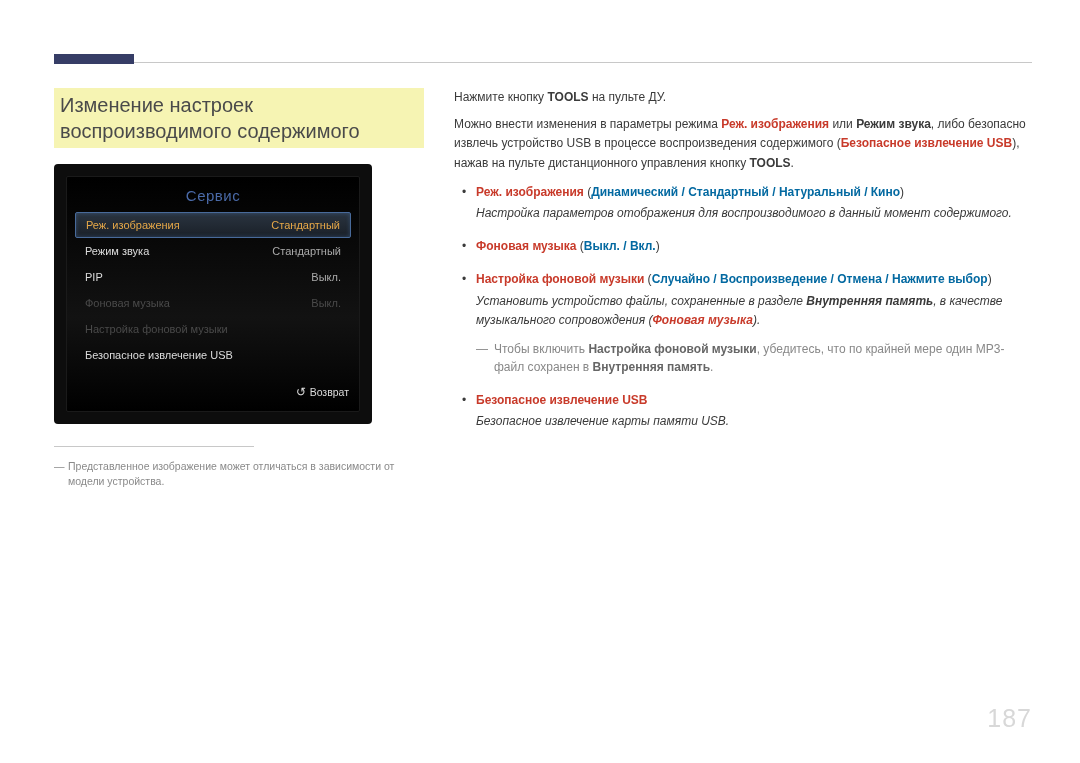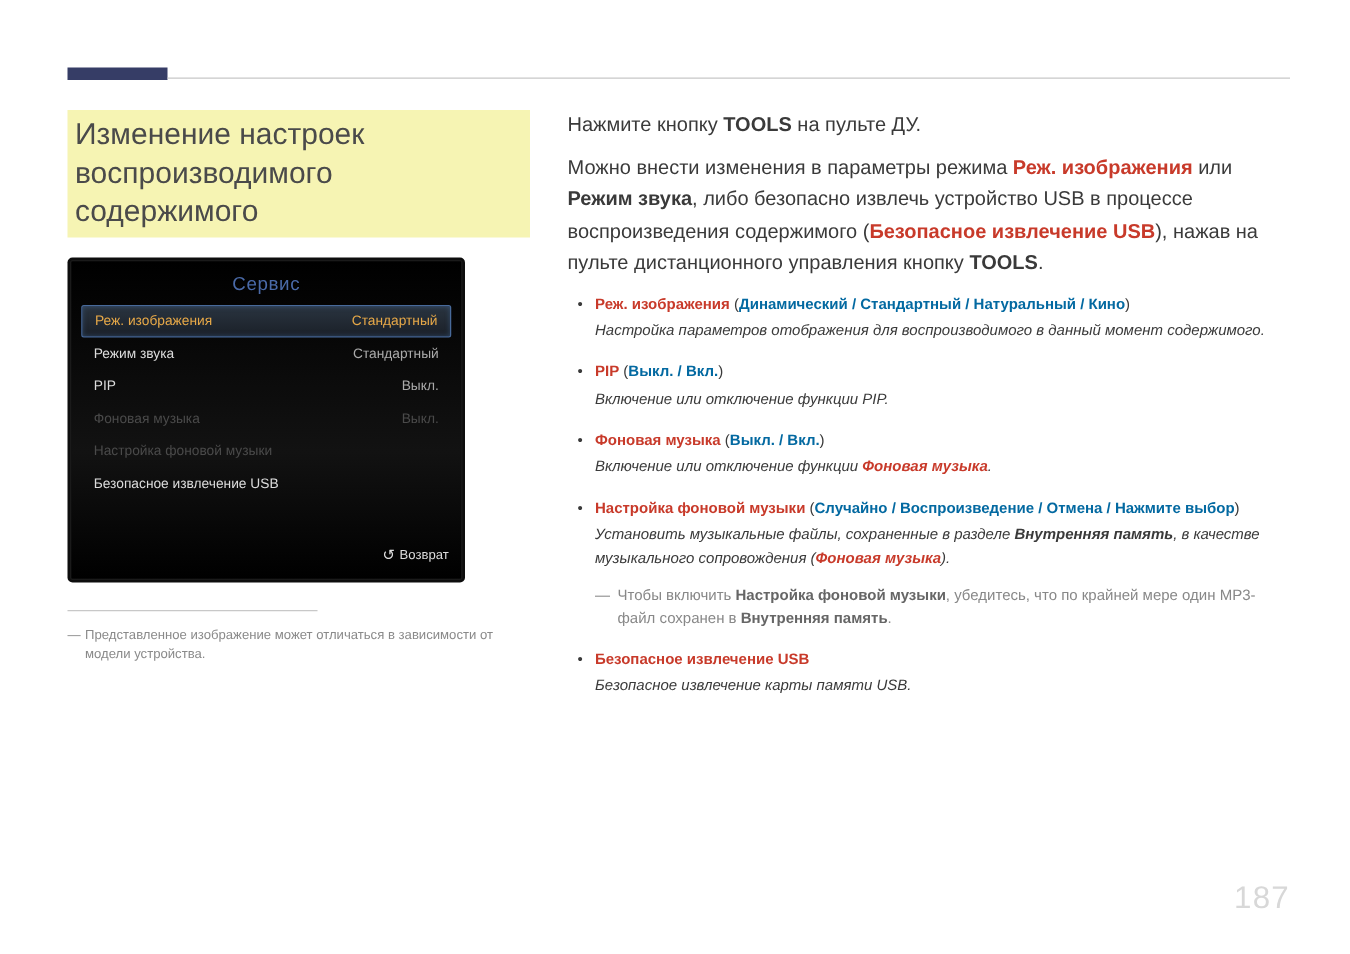--- a/index.html
+++ b/index.html
@@ -34,32 +34,32 @@
       left: 54px;
       right: 48px;
       display: flex;
       gap: 30px;
     }
     .left-col { width: 370px; }
     .right-col { flex: 1; }
     .section-title {
       background: #f6f4b3;
       color: #4a4a4a;
-      font-size: 24px;
+      font-size: 20px;
       font-weight: 400;
       padding: 4px 6px;
       line-height: 1.3;
       margin-bottom: 16px;
     }
     .device-panel {
       width: 318px;
       height: 260px;
       background: #0d0d0d;
       border-radius: 4px;
-      padding: 2px;
+      padding: 12px;
       position: relative;
     }
     .panel-inner {
       width: 100%;
       height: 100%;
       background: linear-gradient(180deg,#000 0%,#121212 60%,#000 100%);
       border: 1px solid #1a1a1a;
       border-radius: 2px;
       padding: 6px 8px 0 8px;
       position: relative;
@@ -120,21 +120,21 @@
       position: relative;
       padding-left: 14px;
     }
     .foot-note::before {
       content: "―";
       position: absolute;
       left: 0;
       top: 0;
       color: #8a8a8a;
     }
-    .right-col p { line-height: 1.6; margin-bottom: 8px; font-size: 16px; color: #3a3a3a; }
+    .right-col p { line-height: 1.6; margin-bottom: 8px; font-size: 12px; color: #3a3a3a; }
     .bold { font-weight: bold; }
     .hlspan { color: #c83a2a; font-weight: bold; }
     .bullet-list { margin-top: 10px; }
     .bullet {
       position: relative;
       padding-left: 22px;
       margin-bottom: 14px;
       line-height: 1.6;
     }
     .bullet::before {
@@ -234,30 +234,25 @@
     <p>
       <span>Можно внести изменения в параметры режима </span><span class="hlspan">Реж. изображения</span><span> или </span><span class="plain">Режим звука</span><span>, либо безопасно извлечь устройство USB в процессе воспроизведения содержимого (</span><span class="hlspan">Безопасное извлечение USB</span><span>), нажав на пульте дистанционного управления кнопку </span><span class="bold">TOOLS</span><span>.</span>
     </p>
 
     <div class="bullet-list">
       <div class="bullet">
         <span class="title">Реж. изображения</span><span> (</span><span class="options">Динамический / Стандартный / Натуральный / Кино</span><span>)</span>
         <span class="desc">Настройка параметров отображения для воспроизводимого в данный момент содержимого.</span>
       </div>
       <div class="bullet">
-        <span class="title">PIP</span><span> (</span><span class="options">Выкл. / Вкл.</span><span>)</span>
-        <span class="desc">Включение или отключение функции PIP.</span>
-      </div>
-      <div class="bullet">
         <span class="title">Фоновая музыка</span><span> (</span><span class="options">Выкл. / Вкл.</span><span>)</span>
-        <span class="desc"><span>Включение или отключение функции </span><span class="hlspan">Фоновая музыка</span><span>.</span></span>
       </div>
       <div class="bullet">
         <span class="title">Настройка фоновой музыки</span><span> (</span><span class="options">Случайно / Воспроизведение / Отмена / Нажмите выбор</span><span>)</span>
-        <span class="desc"><span>Установить музыкальные файлы, сохраненные в разделе </span><span class="plain">Внутренняя память</span><span>, в качестве музыкального сопровождения (</span><span class="hlspan">Фоновая музыка</span><span>).</span></span>
+        <span class="desc"><span>Установить устройство файлы, сохраненные в разделе </span><span class="plain">Внутренняя память</span><span>, в качестве музыкального сопровождения (</span><span class="hlspan">Фоновая музыка</span><span>).</span></span>
       </div>
 
       <div class="sub-note">
         <span>Чтобы включить </span><span class="bold-dark">Настройка фоновой музыки</span><span>, убедитесь, что по крайней мере один MP3-файл сохранен в </span><span class="bold-dark">Внутренняя память</span><span>.</span>
       </div>
 
       <div class="bullet">
         <span class="title">Безопасное извлечение USB</span>
         <span class="desc">Безопасное извлечение карты памяти USB.</span>
       </div>

